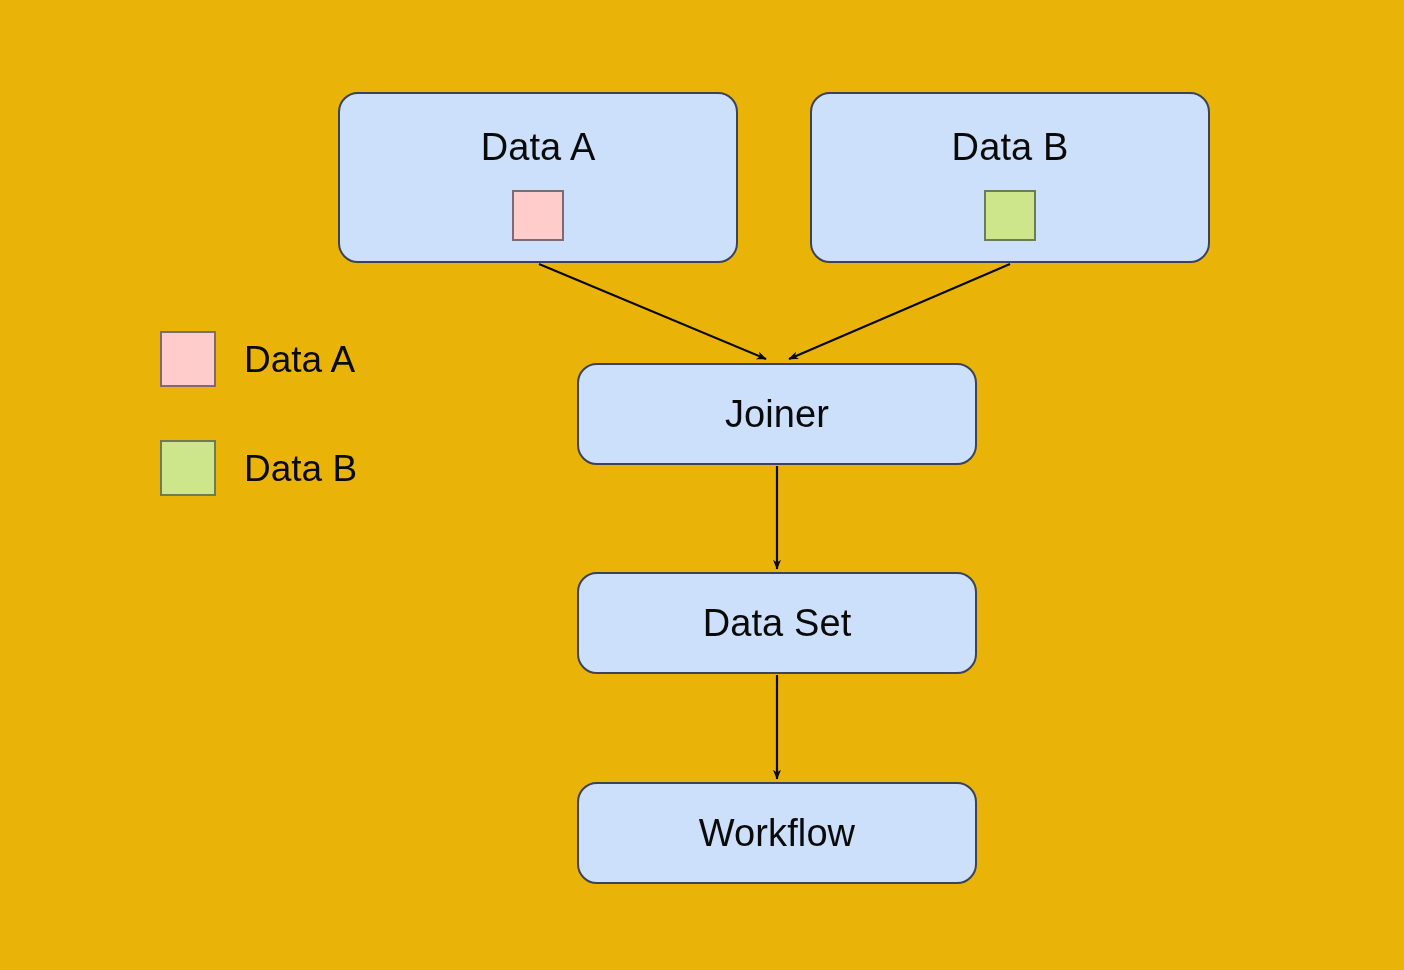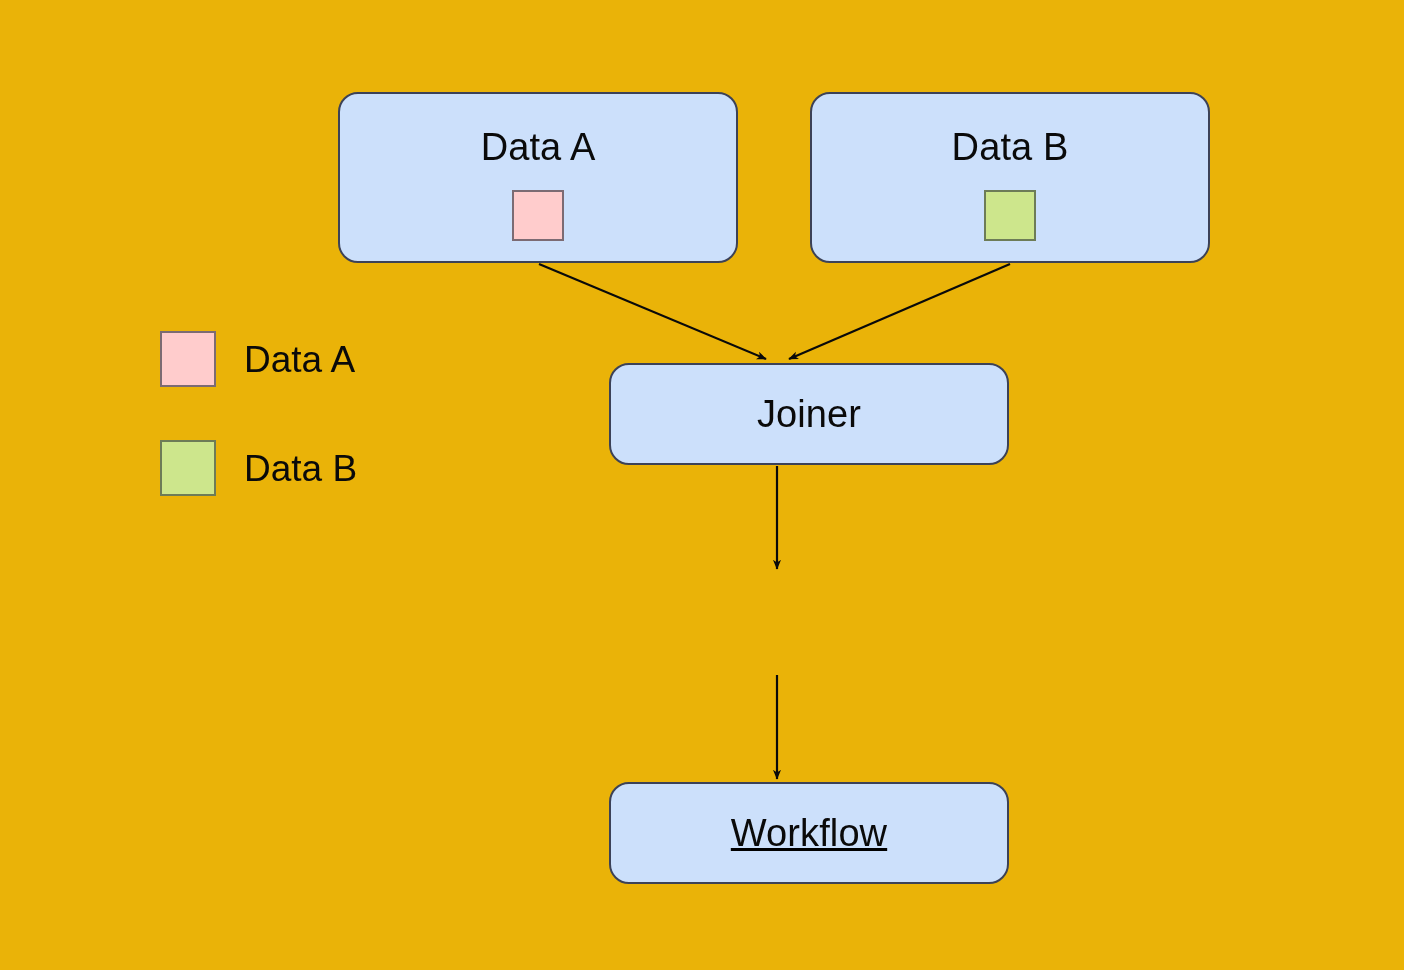--- a/index.html
+++ b/index.html
@@ -53,21 +53,20 @@
     padding-top: 34px;
   }
   .node.source .node-label {
     margin-bottom: 24px;
   }
   
   .node.process {
     width: 400px;
     height: 102px;
     justify-content: center;
-    margin-left: 32px;
   }
   .swatch {
     box-sizing: border-box;
     width: 52px;
     height: 51px;
     border-width: 2px;
     border-style: solid;
   }
   
   #node-data-a   { left: 338px; top: 92px;  }
@@ -134,22 +133,25 @@
 
   <div class="node source" id="node-data-b" style="background: rgb(204, 224, 251); border-color: rgb(60, 66, 87);">
     <span class="node-label">Data B</span>
     <span class="swatch" id="swatch-node-b" style="background: rgb(205, 230, 140); border-color: rgb(109, 124, 87);"></span>
   </div>
 
   <div class="node process" id="node-joiner" style="background: rgb(204, 224, 251); border-color: rgb(60, 66, 87);">
     <span class="node-label">Joiner</span>
   </div>
 
+  <div class="node process" id="node-data-set" style="background: rgb(204, 224, 251); border-color: rgb(60, 66, 87);">
+    <span class="node-label">Data Set</span>
+  </div>
 
-  <div class="node process" id="node-workflow" style="background: rgb(204, 224, 251); border-color: rgb(60, 66, 87); text-decoration: underline;">
+  <div class="node process" id="node-workflow" style="background: rgb(204, 224, 251); border-color: rgb(60, 66, 87);">
     <span class="node-label">Workflow</span>
   </div>
 
   <div id="legend">
     <div class="legend-row">
       <span class="legend-swatch" id="legend-swatch-a" style="background: rgb(255, 204, 204); border-color: rgb(124, 107, 115);"></span>
       <span class="legend-label">Data A</span>
     </div>
     <div class="legend-row">
       <span class="legend-swatch" id="legend-swatch-b" style="background: rgb(205, 230, 140); border-color: rgb(109, 124, 87);"></span>

